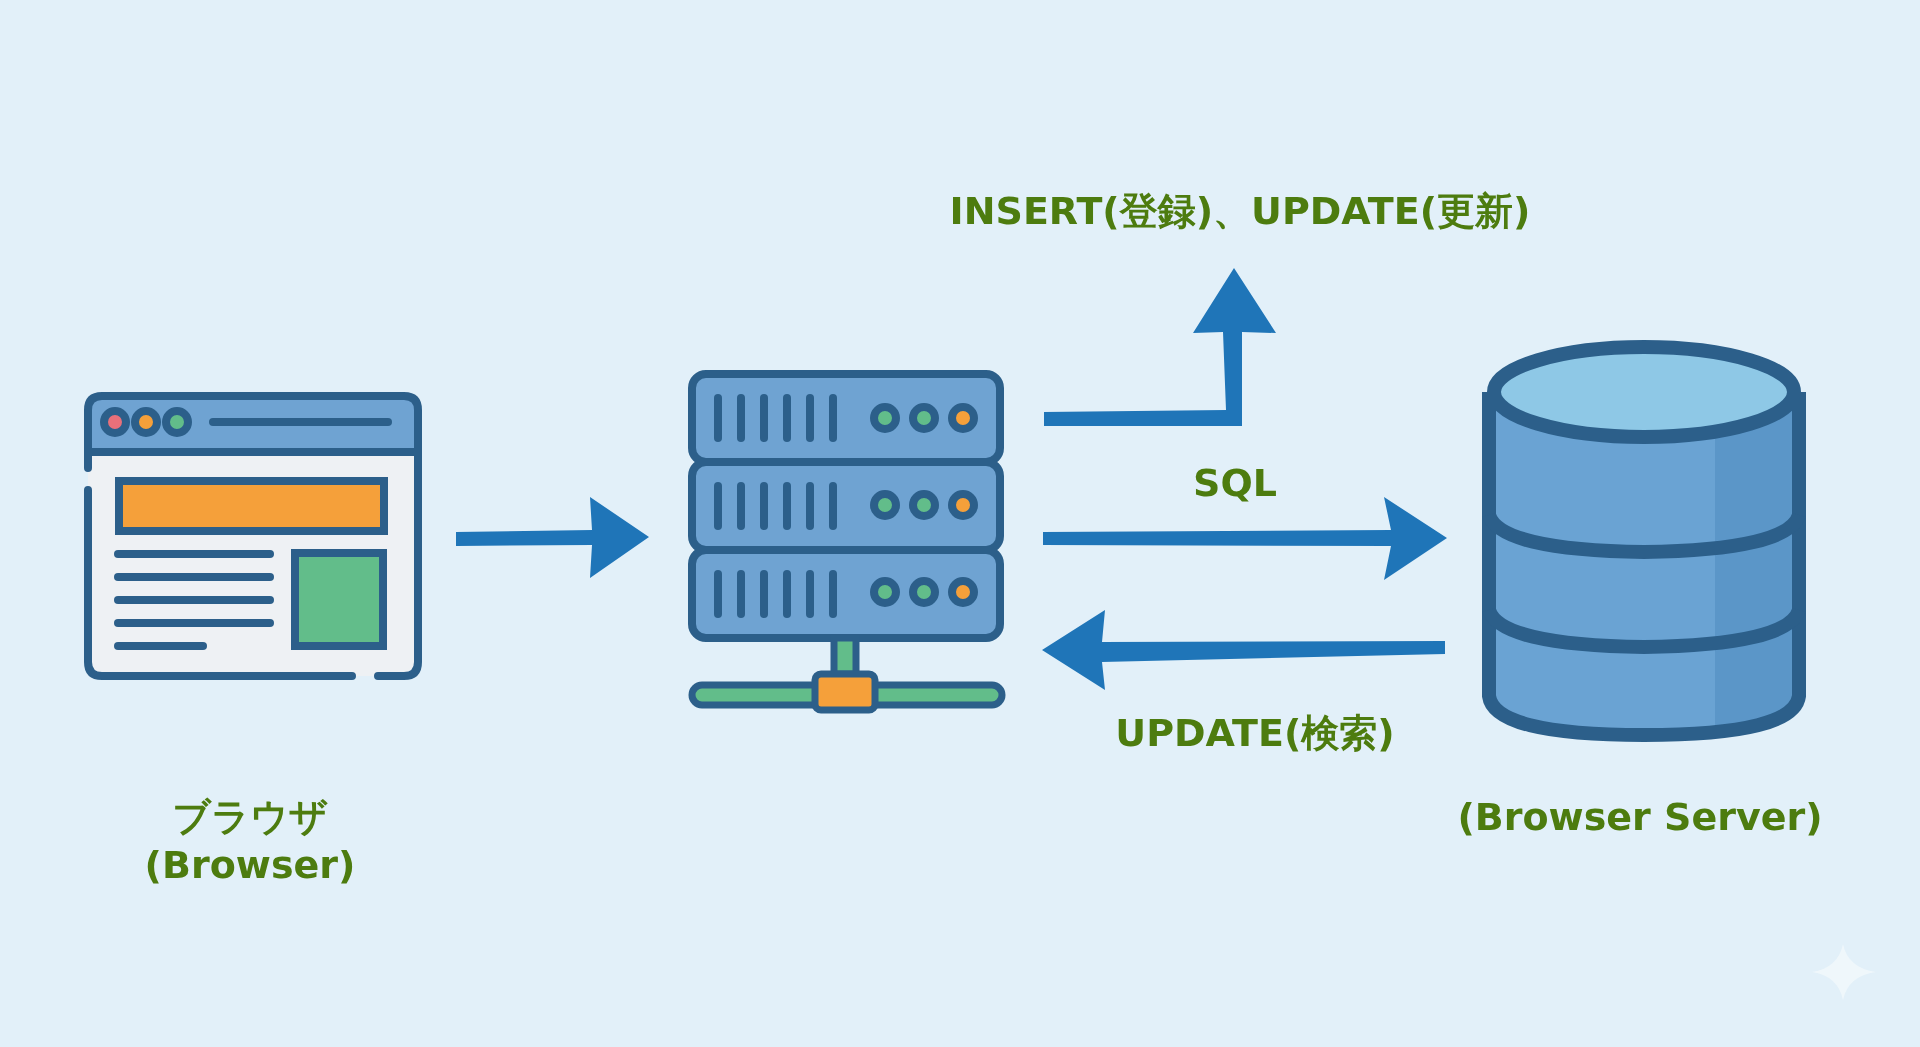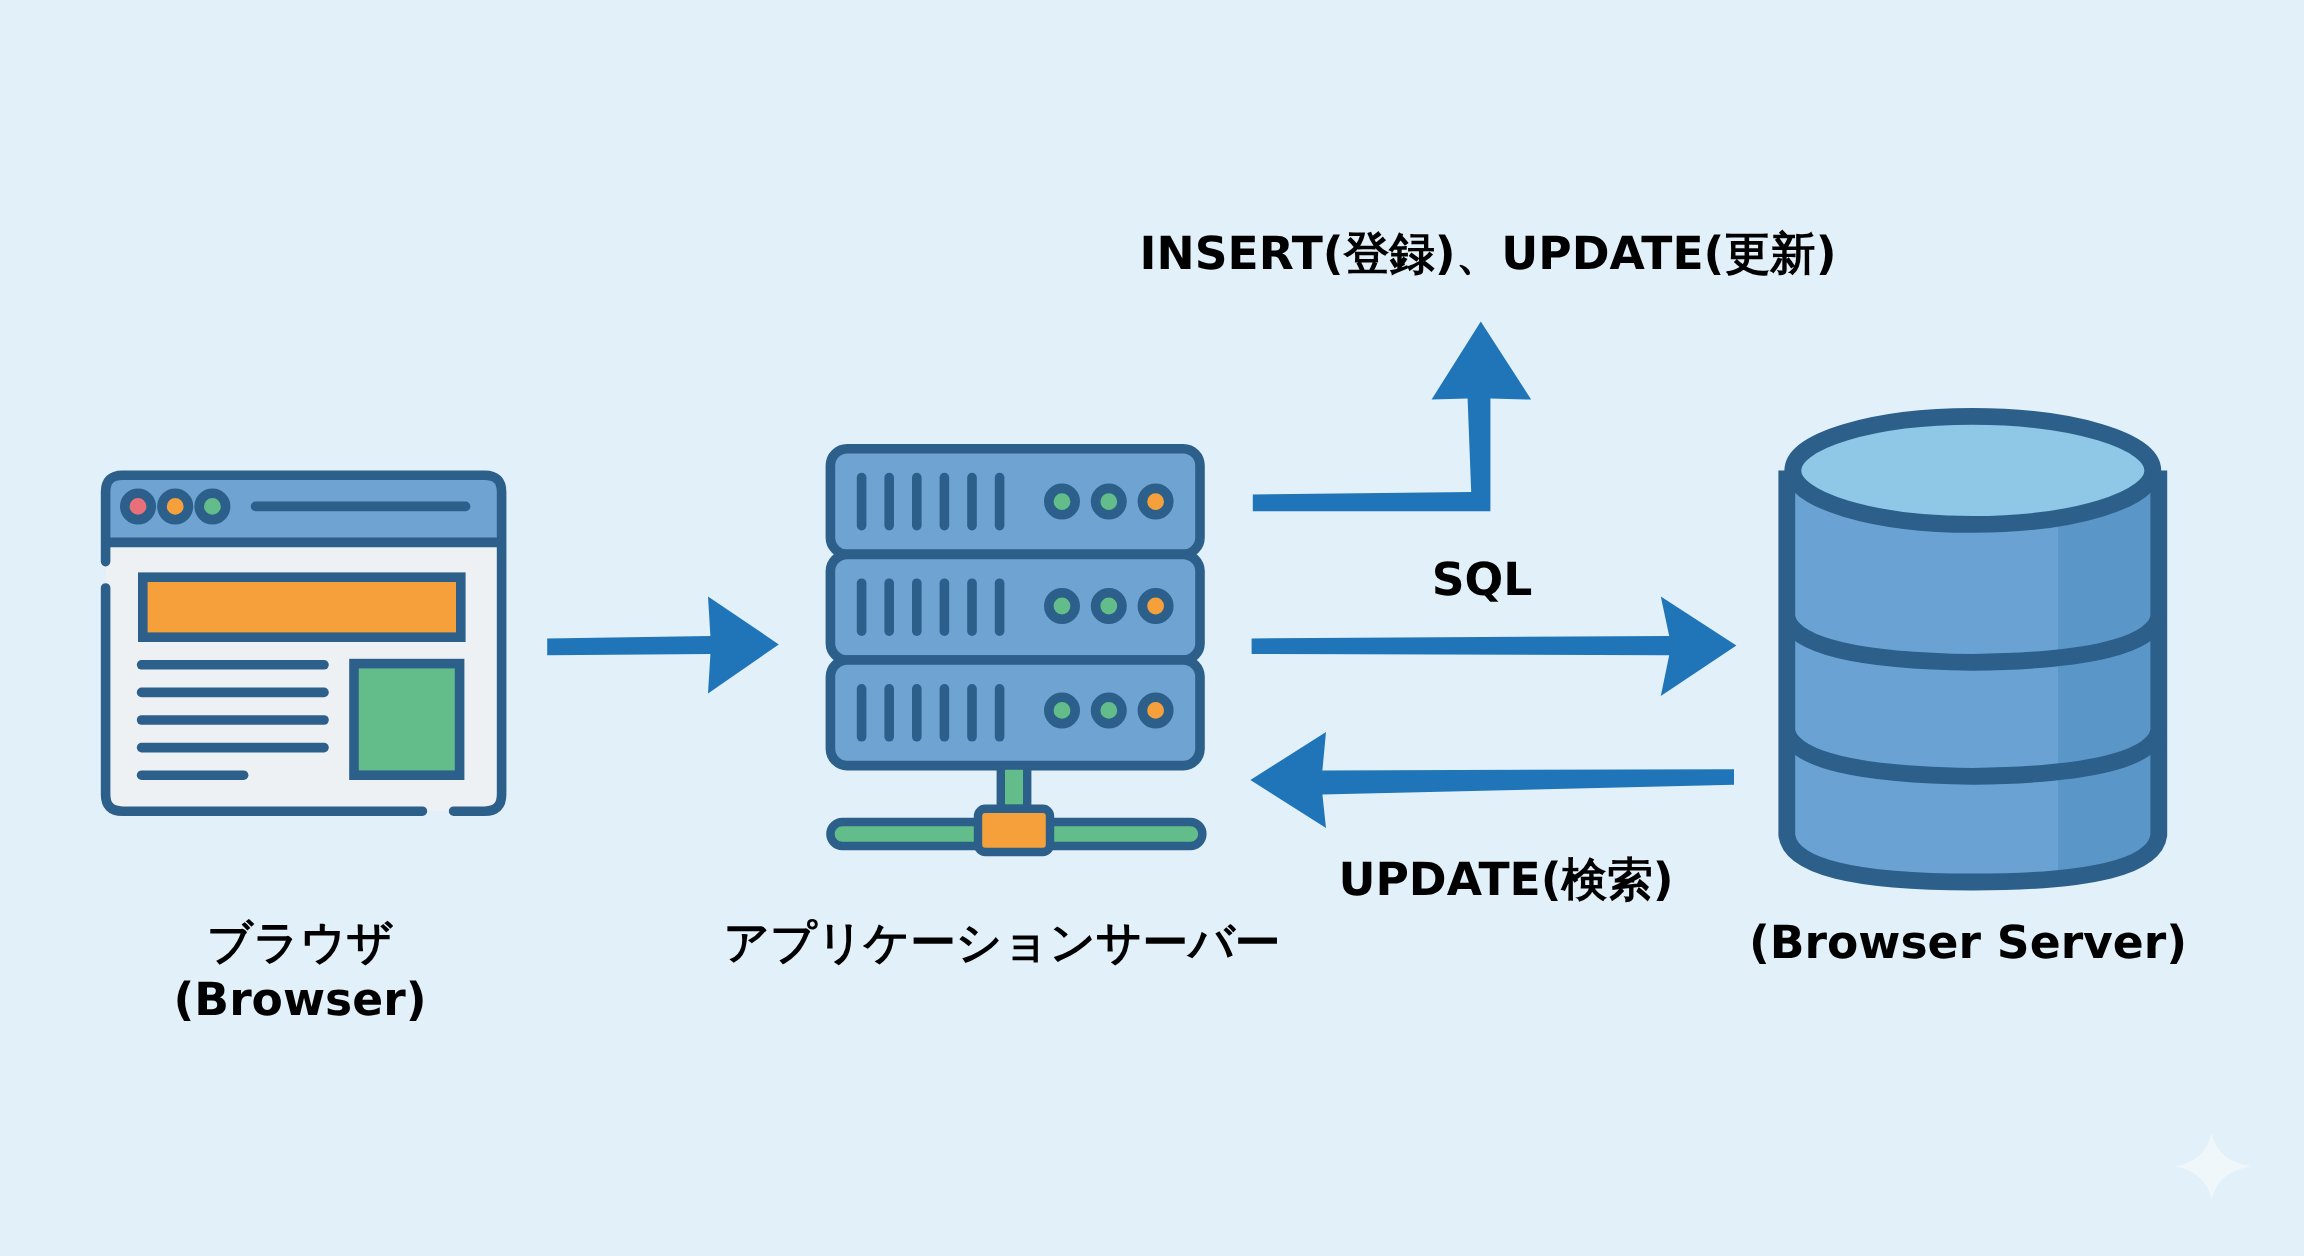--- a/index.html
+++ b/index.html
@@ -4,24 +4,24 @@
   <style>
     html, body { margin: 0; padding: 0; }
     body {
       width: 1920px; height: 1047px; overflow: hidden;
       background: #e2f0f9;
       font-family: "DejaVu Sans", "Liberation Sans", sans-serif;
       position: relative;
     }
     .diagram { position: absolute; left: 0; top: 0; width: 1920px; height: 1047px; }
     .label {
-      position: absolute; color: #000000; font-weight: bold; text-align: center;
+      position: absolute; color: #4d7c0f; font-weight: bold; text-align: center;
       white-space: nowrap; line-height: 1.25;
     }
-    .node-label { font-size: 38px; }
+    .node-label { font-size: 38px; margin-top: 32px; }
     .edge-label { font-size: 38px; }
     #lbl-browser { left: 130px; top: 762px; width: 240px; }
     #lbl-app { left: 555px; top: 762px; width: 560px; }
     #lbl-db { left: 1410px; top: 762px; width: 460px; }
     #lbl-insert { left: 920px; top: 188px; width: 640px; }
     #lbl-sql { left: 1150px; top: 460px; width: 170px; }
     #lbl-select { left: 1090px; top: 710px; width: 330px; }
   </style>
 </head>
 <body>
@@ -125,20 +125,19 @@
   </g>
 
   <path d="M1843,944 Q1848,968 1876,972 Q1848,976 1843,1000 Q1838,976 1812,972 Q1838,968 1843,944 Z" fill="#f1f8fc" opacity="0.85"></path>
 </svg>
 
 <div id="lbl-browser" class="label node-label">
   <div>ブラウザ</div>
   <div>(Browser)</div>
 </div>
 <div id="lbl-app" class="label node-label">
-  <div>アプリケーションサーバー</div>
 </div>
 <div id="lbl-db" class="label node-label">
   <div>(Browser Server)</div>
 </div>
 <div id="lbl-insert" class="label edge-label">INSERT(登録)、UPDATE(更新)</div>
 <div id="lbl-sql" class="label edge-label">SQL</div>
 <div id="lbl-select" class="label edge-label">UPDATE(検索)</div>
 
 </body></html>

